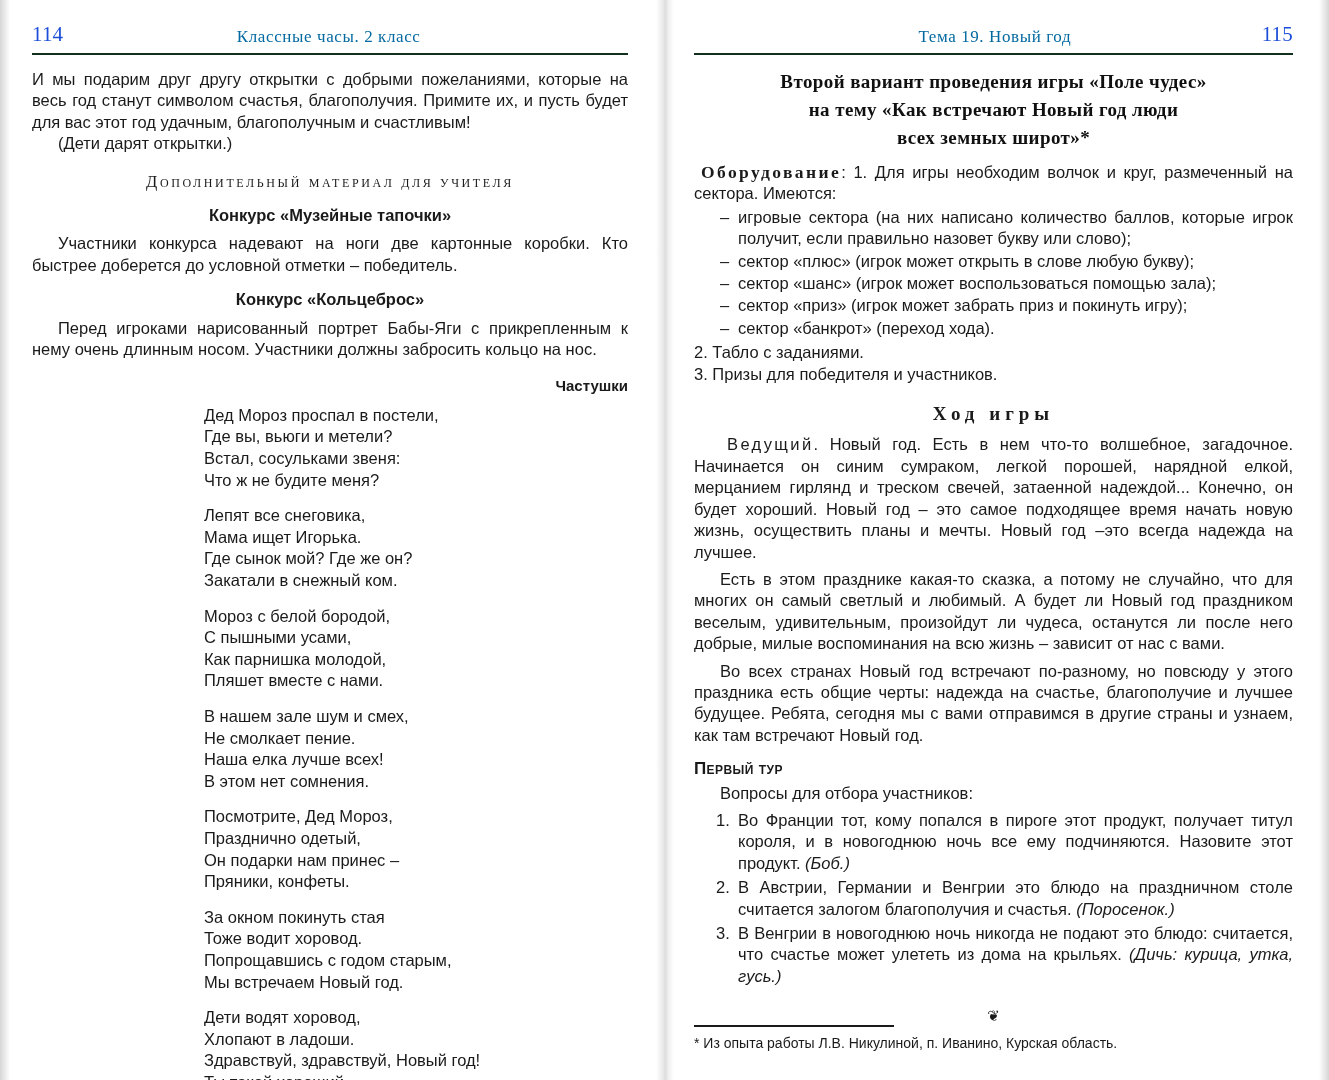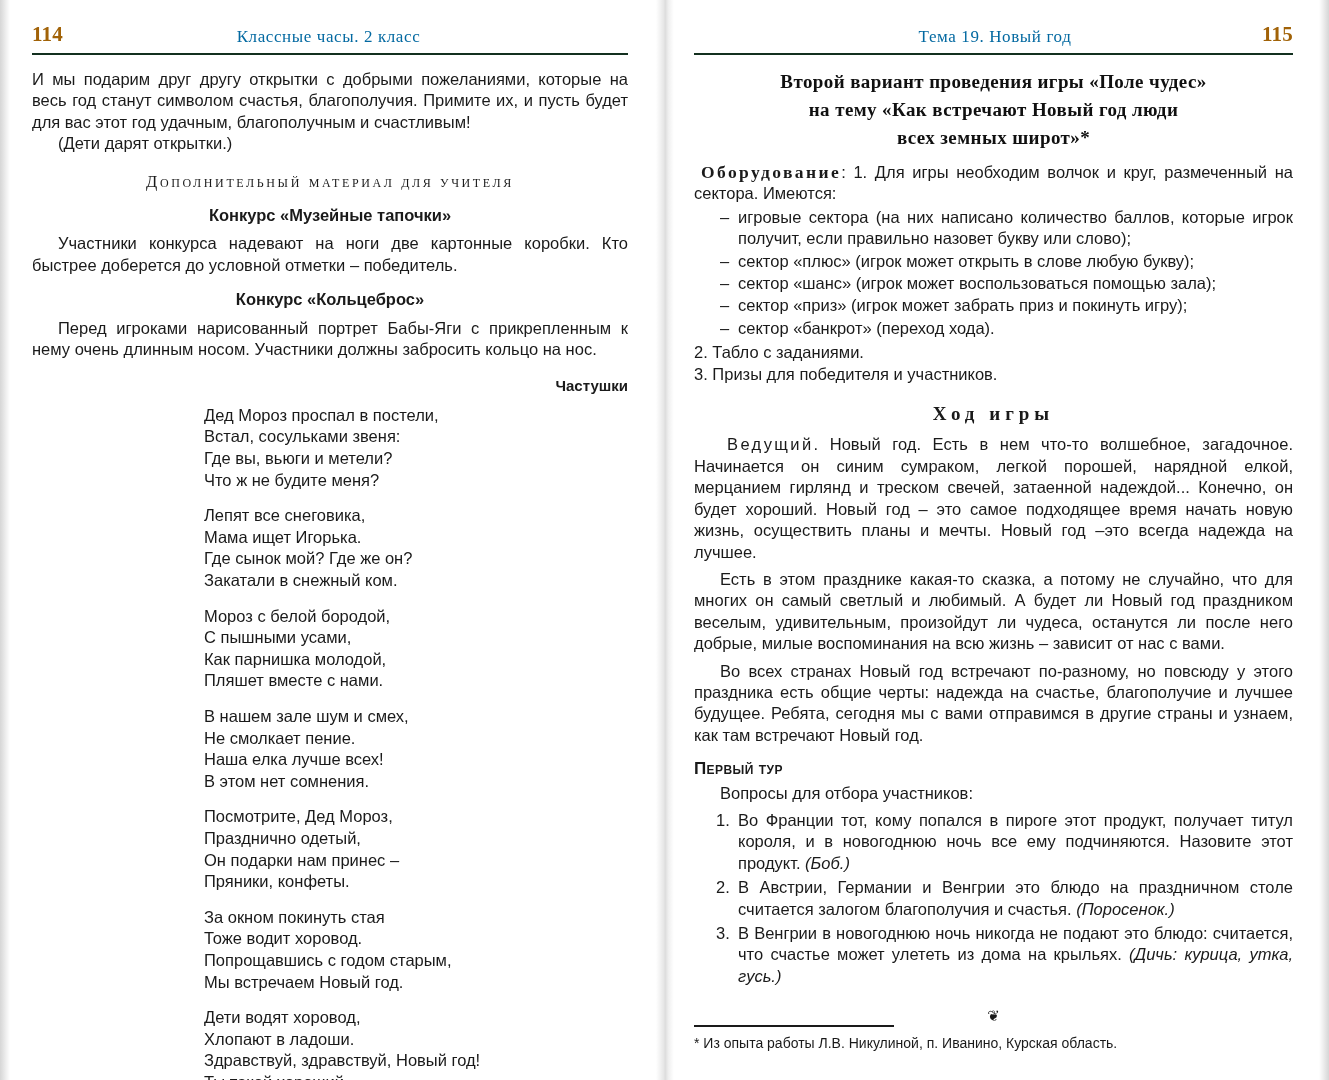--- a/index.html
+++ b/index.html
@@ -60,22 +60,22 @@
     display: flex;
     align-items: flex-end;
     font-size: 16.5px;
     letter-spacing: 0.2px;
     padding-bottom: 6px;
     border-bottom: 2.2px solid #13301f;
     margin-bottom: 14px;
   }
   .runhead .folio {
     font-size: 21px;
-    font-weight: bold;
-    color: #a16207;
+    font-weight: normal;
+    color: #1d4ed8;
     font-family: "Liberation Serif", serif;
   }
   .runhead .title {
     flex: 1;
     text-align: center;
     font-family: "Liberation Serif", serif;
     font-size: 17px;
     color: #0369a1;
     letter-spacing: 0.6px;
   }
@@ -264,22 +264,22 @@
     <p class="ind">Участники конкурса надевают на ноги две картонные коробки. Кто быстрее доберется до условной отметки – победитель.</p>
 
     <p class="h-center">Конкурс «Кольцеброс»</p>
     <p class="ind">Перед игроками нарисованный портрет Бабы-Яги с прикрепленным к нему очень длинным носом. Участники должны забросить кольцо на нос.</p>
 
     <p class="h-song">Частушки</p>
 
     <div class="verses">
       <div class="stanza">
         <div>Дед Мороз проспал в постели,</div>
+        <div>Где вы, вьюги и метели?</div>
         <div>Встал, сосульками звеня:</div>
-        <div>Где вы, вьюги и метели?</div>
         <div>Что ж не будите меня?</div>
       </div>
       <div class="stanza">
         <div>Лепят все снеговика,</div>
         <div>Мама ищет Игорька.</div>
         <div>Где сынок мой? Где же он?</div>
         <div>Закатали в снежный ком.</div>
       </div>
       <div class="stanza">
         <div>Мороз с белой бородой,</div>

